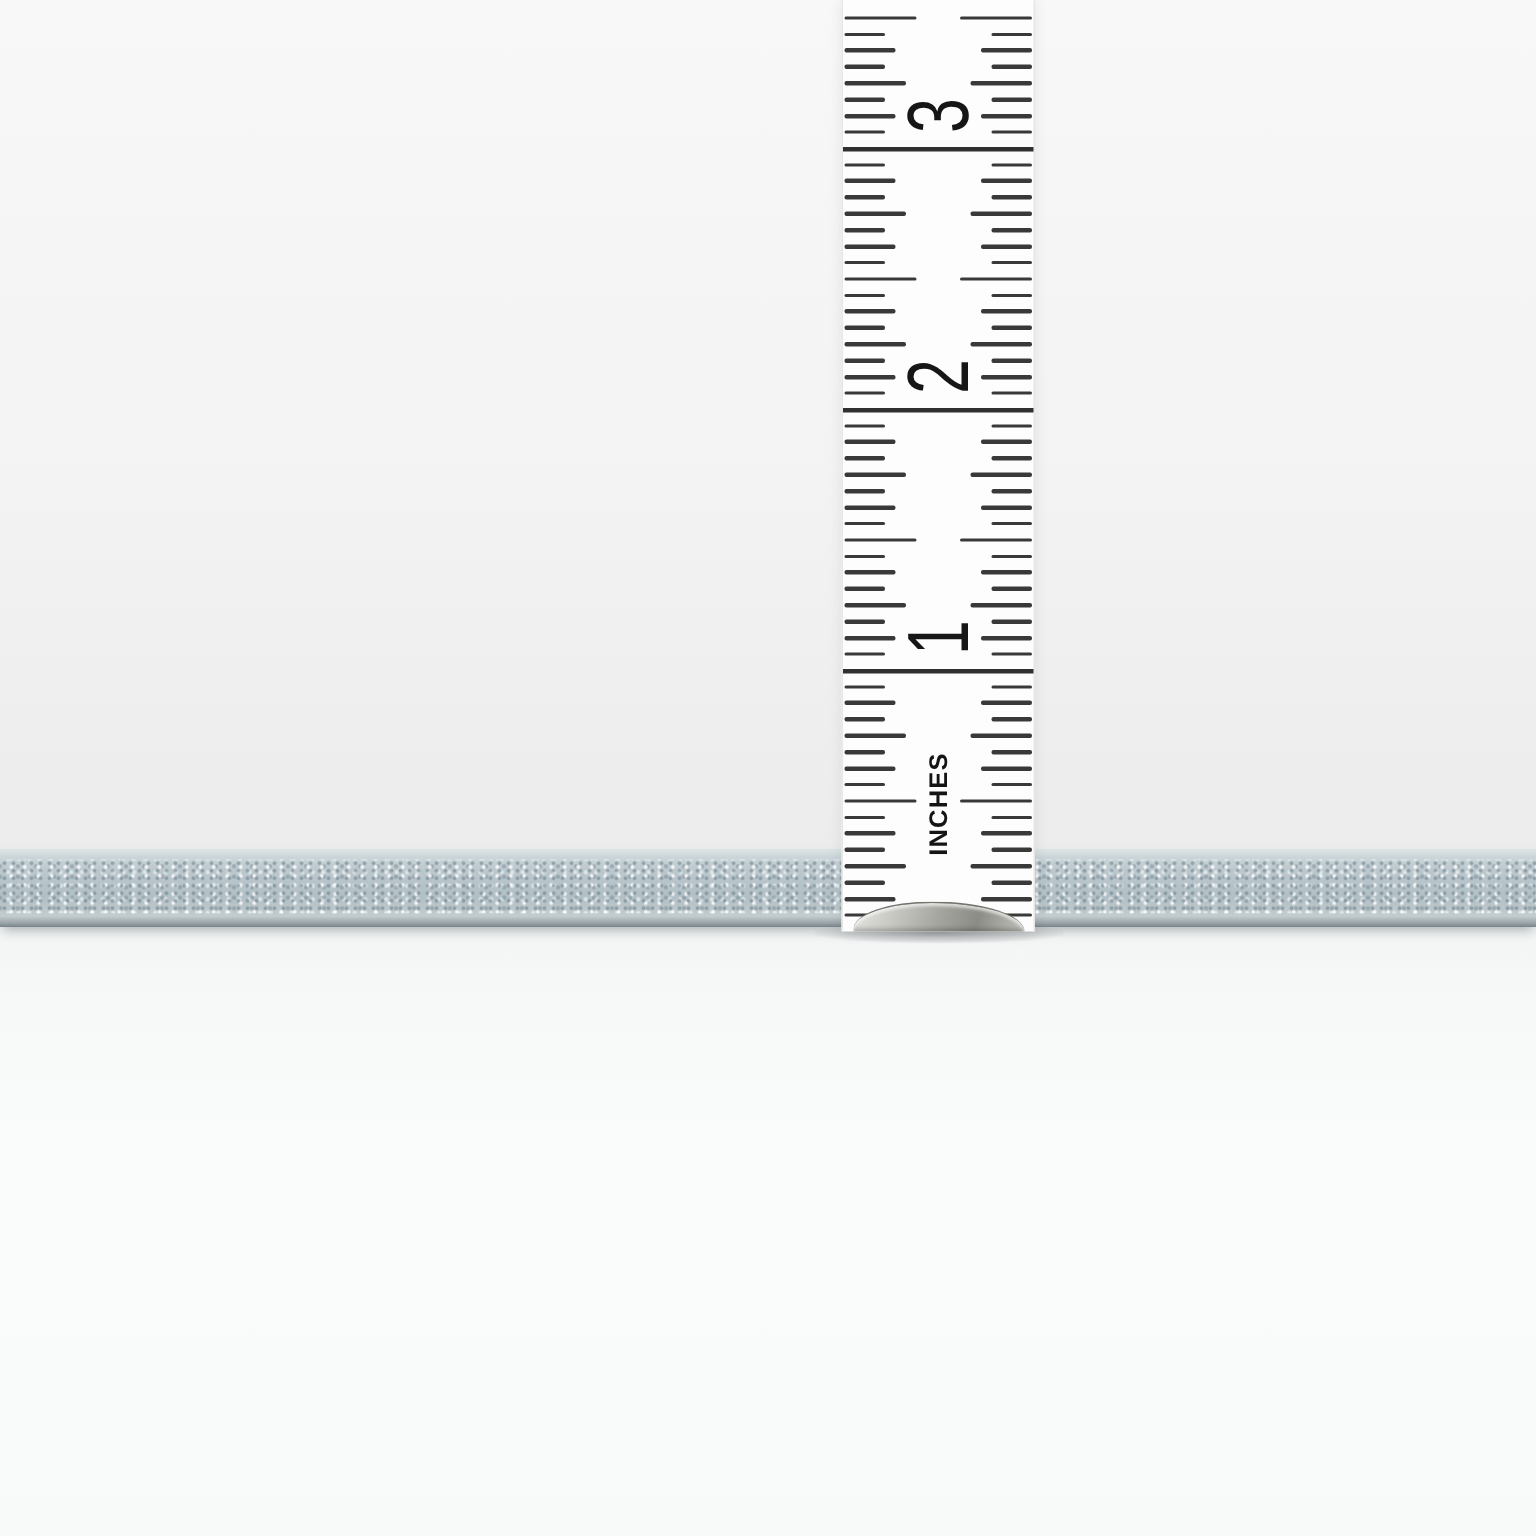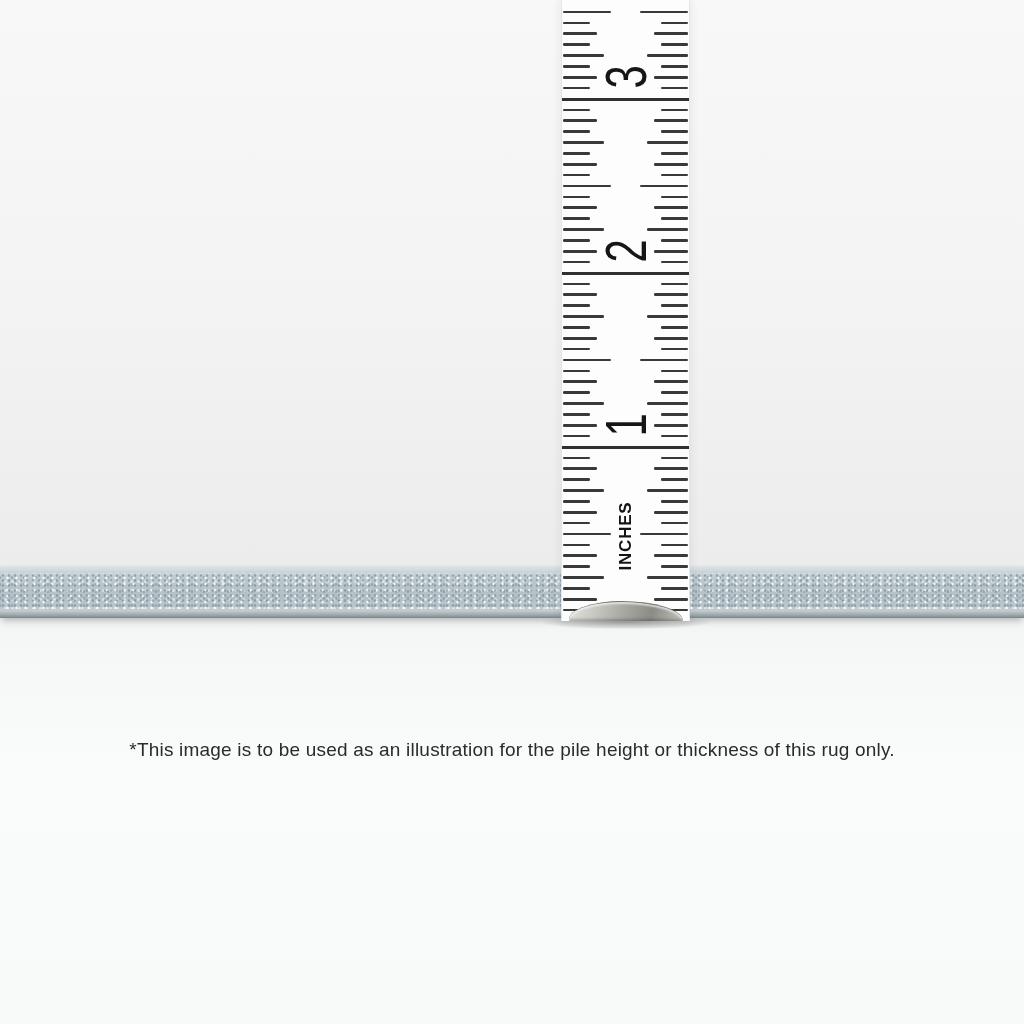--- a/index.html
+++ b/index.html
@@ -218,16 +218,15 @@
         <div class="tick left" style="top: 21.575px; width: 27px;"></div>
         <div class="tick right" style="top: 21.575px; width: 27px;"></div>
         <div class="tick left" style="top: 10.7px; width: 48px;"></div>
         <div class="tick right" style="top: 10.7px; width: 48px;"></div>
       </div>
     <div class="inches-label">INCHES</div>
     <div class="metal-tip"></div>
   </div>
 
   <div class="caption">
-    <div>*This image is to be used as an illustration for the pile height or thickness of this rug only.</div>
   </div>
 
 </div>
 
 </body></html>

